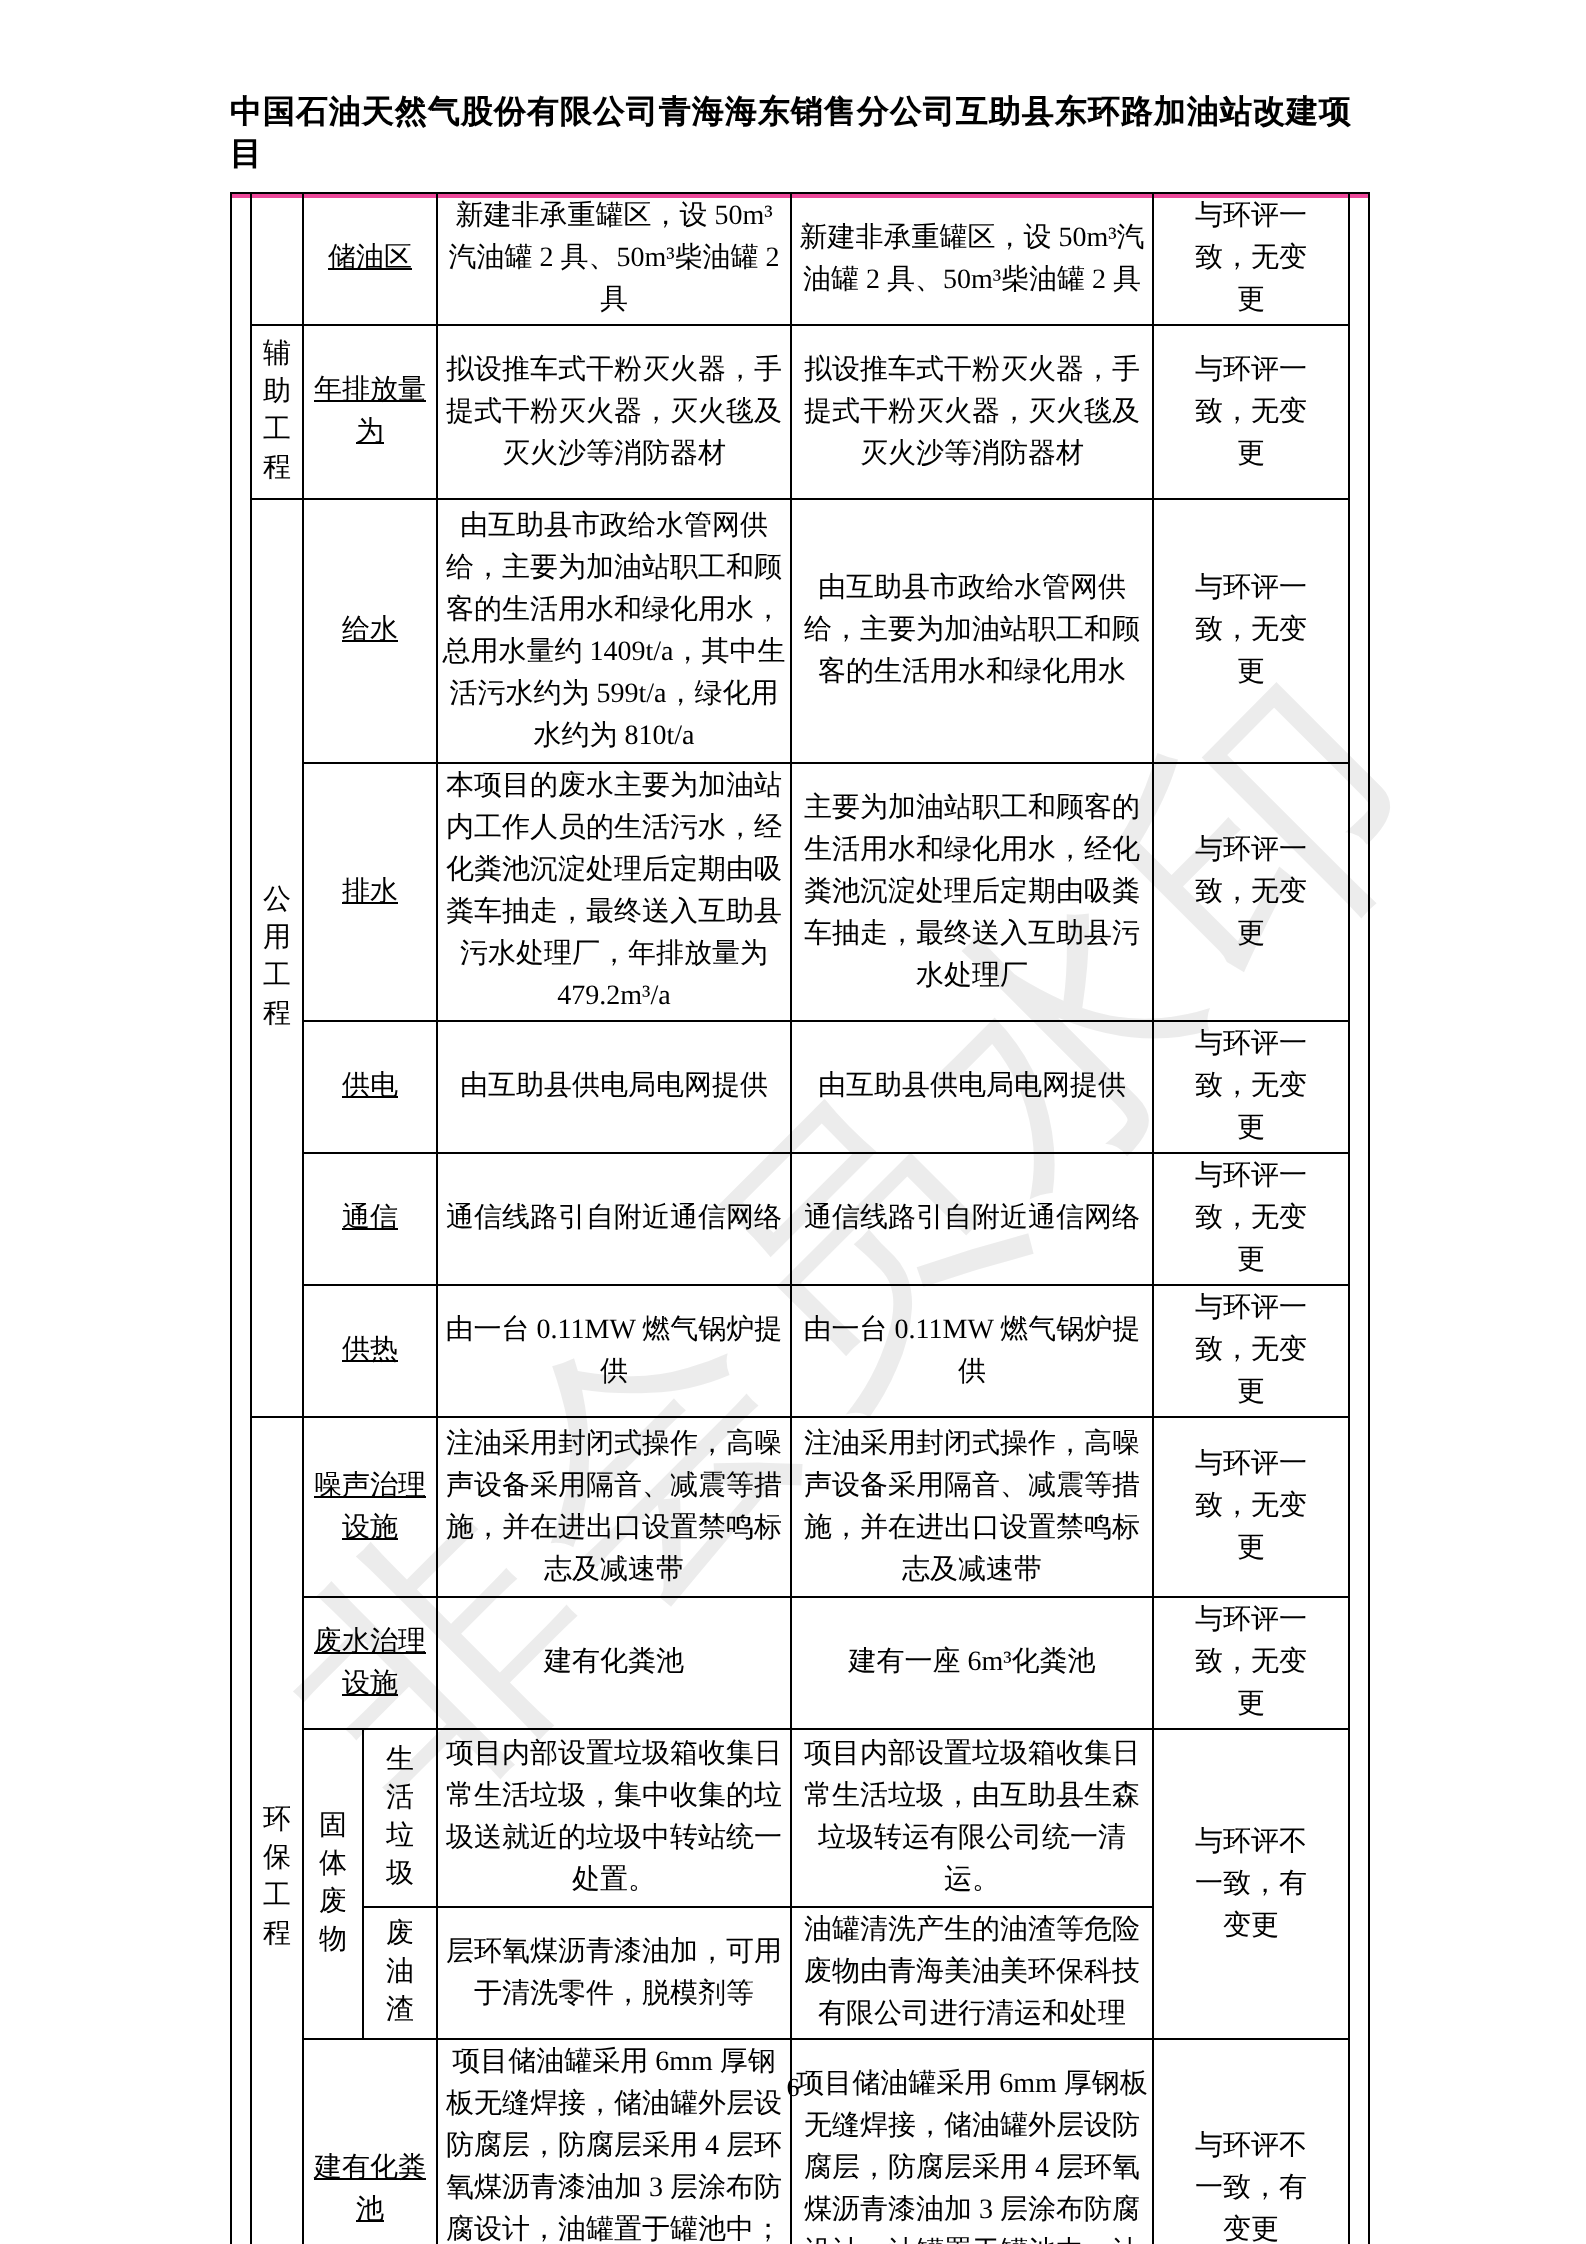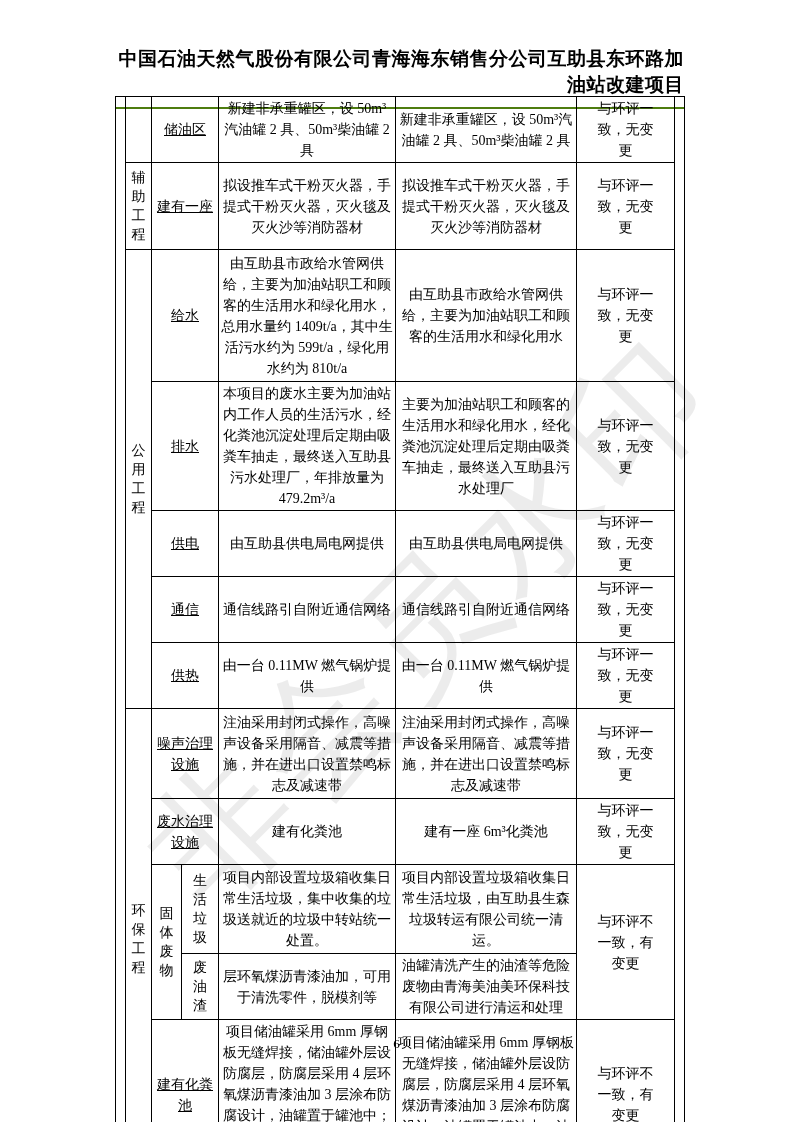--- a/index.html
+++ b/index.html
@@ -7,27 +7,27 @@
     position:relative;
     width:793px;height:1122px;
     background:#ffffff;
     font-family:"Liberation Serif","DejaVu Serif",serif;
     color:#000;
     overflow:hidden;
   }
   .header{
     position:absolute;
     top:46px;left:115px;width:569px;
-    text-align:right;
+    text-align:left;
     font-family:"Liberation Sans","DejaVu Sans",sans-serif;
     font-weight:bold;
-    font-size:19px;
+    font-size:16px;
     letter-spacing:0.5px;
     padding-bottom:9px;
-    border-bottom:2px solid #4d7c0f;
+    border-bottom:2px solid #ec4899;
   }
   .watermark{
     position:absolute;
     left:60px;top:550px;width:740px;height:140px;
     text-align:center;
     font-size:138px;line-height:140px;
     letter-spacing:8px;
     color:#000;opacity:0.07;
     transform:rotate(-45deg);
     transform-origin:center center;
@@ -99,21 +99,21 @@
       <td>新建非承重罐区，设 50m³汽油罐 2 具、50m³柴油罐 2 具</td>
       <td class="concl">与环评一致，无变更</td>
       <td class="spacer" rowspan="12"></td>
     </tr>
 
     <tr style="height:87px">
       <td class="vert">辅
 助
 工
 程</td>
-      <td class="lbl" colspan="2">建有一座</td>
+      <td class="lbl" colspan="2">年排放量为</td>
       <td>拟设推车式干粉灭火器，手提式干粉灭火器，灭火毯及灭火沙等消防器材</td>
       <td>拟设推车式干粉灭火器，手提式干粉灭火器，灭火毯及灭火沙等消防器材</td>
       <td class="concl">与环评一致，无变更</td>
     </tr>
 
     <tr style="height:132px">
       <td class="vert" rowspan="5">公
 用
 工
 程</td>

